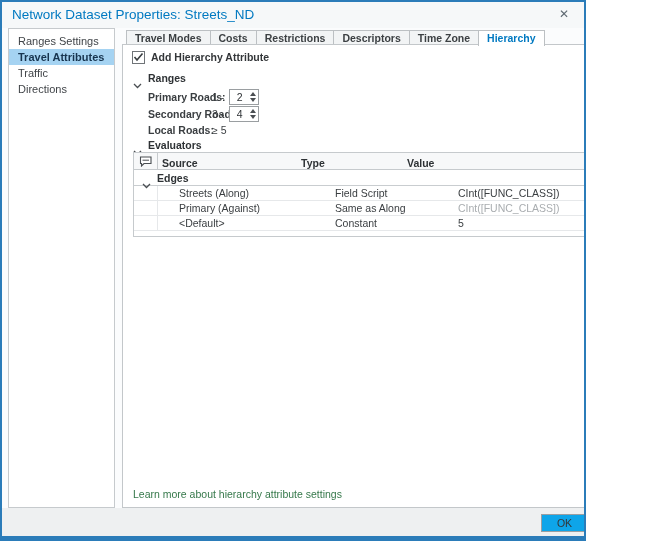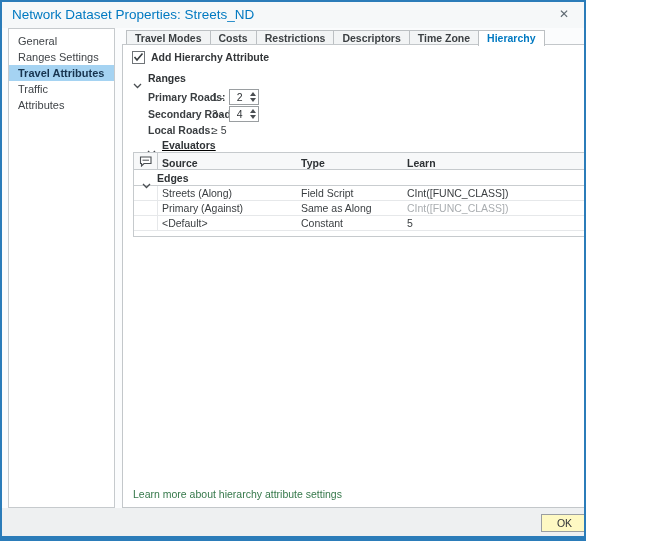--- a/index.html
+++ b/index.html
@@ -102,53 +102,52 @@
   .col-source { width: 143px; padding-left: 4px; }
   .col-type   { width: 106px; }
   .col-value  { flex: 1; }
   .t-group {
     height: 16px; display: flex; align-items: center;
     border-bottom: 1px solid #c9cdd0; padding-left: 8px;
   }
   .t-group .section-title { font-size: 10.5px; }
   .t-row { height: 15px; display: flex; align-items: center; border-bottom: 1px solid #e6e8ea; }
   .t-row .t-iconcol { border-right: 1px solid #e6e8ea; }
-  .t-cell { font-size: 10.5px; color: #3a3e41; white-space: nowrap; overflow: hidden; }
+  .t-cell { font-size: 10.5px; color: #3a3e41; white-space: nowrap; overflow: hidden; margin-left: 17px; }
   .t-cell.muted { color: #a9adb0; }
 
   
   .help-link {
     left: 131px; top: 486px; font-size: 10.5px; color: #35784a;
     white-space: nowrap; z-index: 2; cursor: default;
   }
   .btn {
-    top: 512px; height: 18px; background: #fef9c3; border: 1px solid #9a9ea1;
+    top: 512px; height: 18px; background: #0ea5e9; border: 1px solid #9a9ea1;
     font-size: 10.5px; color: #333639; text-align: center; line-height: 16px; cursor: default;
   }
   .btn-ok { left: 539px; width: 47px; }
   .btn-cancel { left: 593px; width: 48px; }
 </style>
 </head>
 <body>
 
 <div class="dialog">
 
   <div class="abs titlebar"></div>
   <div class="abs title">Network Dataset Properties: Streets_ND</div>
   <div class="abs close-btn">✕</div>
 
   <div class="abs main-bg"></div>
   <div class="abs footer-bg"></div>
 
   <div class="abs sidebar">
-    <div class="side-item">General</div>
     <div class="side-item">Ranges Settings</div>
     <div class="side-item selected">Travel Attributes</div>
     <div class="side-item">Traffic</div>
-    <div class="side-item">Attributes</div>
+    <div class="side-item">Directions</div>
   </div>
 
   <div class="abs tabstrip">
     <div class="tab">Travel Modes</div>
     <div class="tab">Costs</div>
     <div class="tab">Restrictions</div>
     <div class="tab">Descriptors</div>
     <div class="tab">Time Zone</div>
     <div class="tab active">Hierarchy</div>
   </div>
@@ -197,40 +196,40 @@
         <span class="tri-down"></span>
       </span>
     </span>
   </div>
 
   <div class="abs range-row" style="left:146px; top:120px;">
     <span class="range-label">Local Roads:</span>
     <span class="range-prefix">≥ 5</span>
   </div>
 
-  <div class="abs section-header" style="left:145px; top:136px;text-decoration:underline;">
+  <div class="abs section-header" style="left:131px; top:136px;">
     <span class="chev">
       <svg width="9" height="6" viewBox="0 0 9 6">
           <polyline points="1,1 4.5,4.5 8,1" fill="none" stroke="#4a4e52" stroke-width="1.3"></polyline>
         </svg>
     </span>
     <span class="section-title">Evaluators</span>
   </div>
 
   <div class="abs eval-table">
     <div class="t-header">
       <span class="t-iconcol">
         <svg width="13" height="11" viewBox="0 0 13 11">
             <path d="M1.5 1h10.5v6.5H5L2.5 10V7.5H1.5z" fill="#ffffff" stroke="#4a4e52" stroke-width="1.1"></path>
             <line x1="3.5" y1="4.2" x2="10" y2="4.2" stroke="#4a4e52" stroke-width="1"></line>
           </svg>
       </span>
       <span class="t-col col-source">Source</span>
       <span class="t-col col-type">Type</span>
-      <span class="t-col col-value">Learn</span>
+      <span class="t-col col-value">Value</span>
     </div>
 
     <div class="t-group">
       <span class="chev">
         <svg width="9" height="6" viewBox="0 0 9 6">
             <polyline points="1,1 4.5,4.5 8,1" fill="none" stroke="#4a4e52" stroke-width="1.3"></polyline>
           </svg>
       </span>
       <span class="section-title">Edges</span>
     </div>

